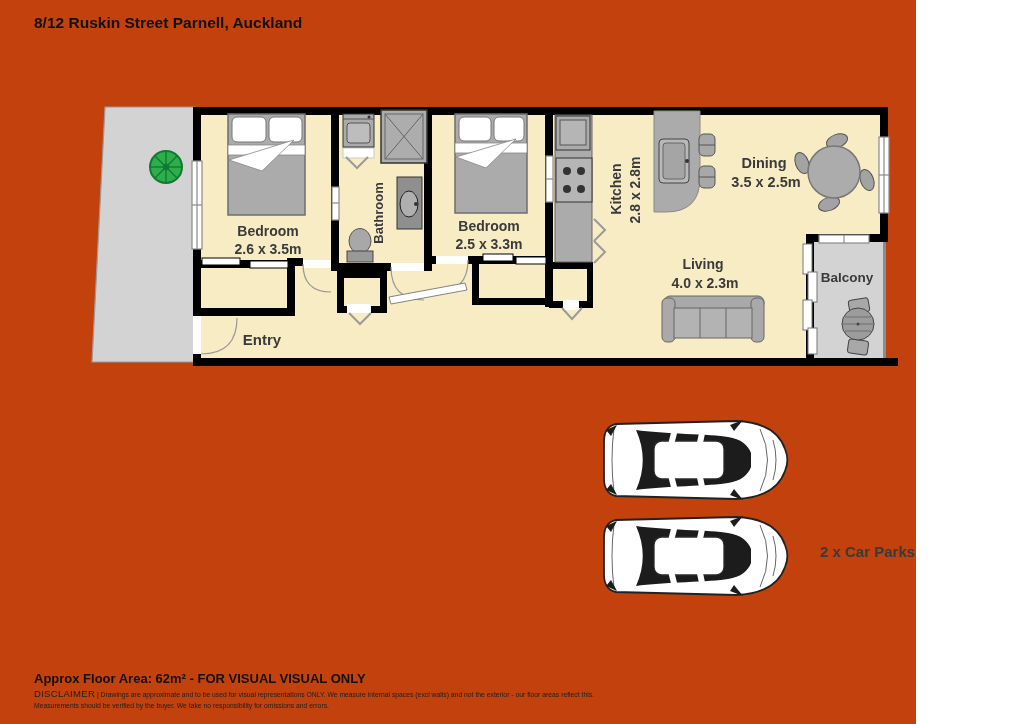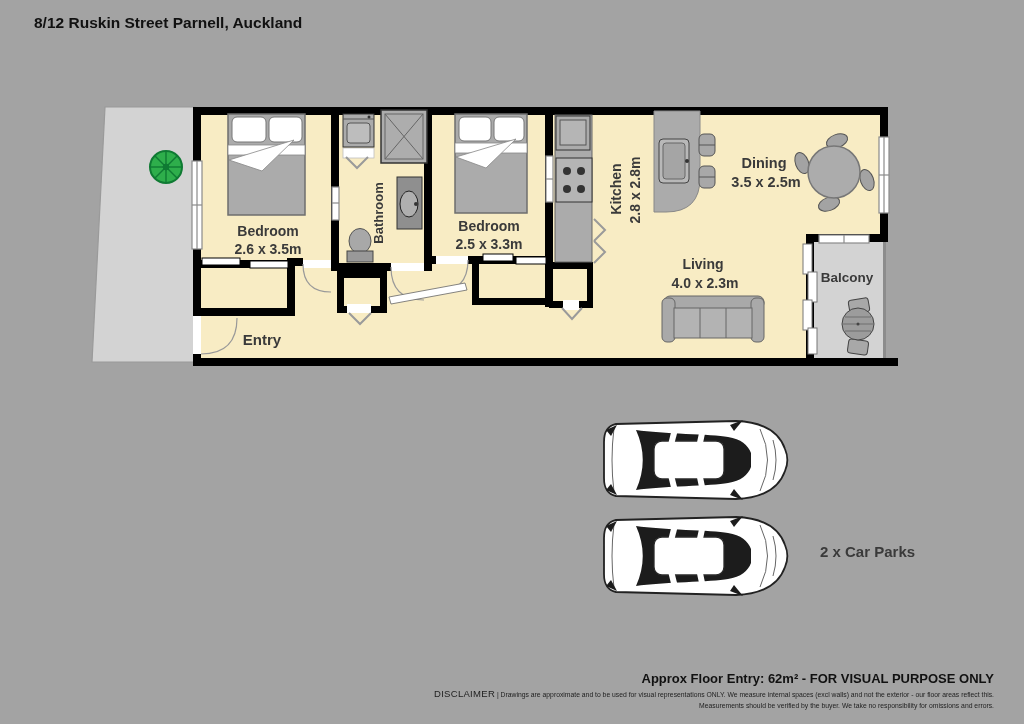--- a/index.html
+++ b/index.html
@@ -1,17 +1,17 @@
 <!DOCTYPE html>
 <html><head>
 <meta charset="utf-8">
 <style>
   html,body{margin:0;padding:0;background:#fff;}
-  .page{position:relative;width:1024px;height:724px;background:#a3a3a3;overflow:hidden;
-        font-family:"Liberation Sans",sans-serif;text-align:right;}
+  .page{position:relative;width:916px;height:724px;background:#c2410c;overflow:hidden;
+        font-family:"Liberation Sans",sans-serif;}
   .title{position:absolute;left:34px;top:14px;font-size:15.5px;font-weight:bold;color:#111;}
   .plan-svg{position:absolute;left:0;top:0;}
   .footer{position:absolute;left:34px;top:671px;width:960px;color:#111;}
   .footer .area{font-size:13px;font-weight:bold;color:#111;margin:0 0 3px 0;}
   .footer .disc{font-size:6.8px;color:#222;line-height:10px;}
   .footer .disc .dword{font-size:9.5px;letter-spacing:.3px;color:#222;}
   .footer .disc2{font-size:6.8px;color:#222;line-height:10px;margin-top:1px;}
   svg text{font-family:"Liberation Sans",sans-serif;font-weight:bold;fill:#3A3A3A;}
 </style>
 </head>
@@ -251,18 +251,18 @@
     </g>
 
     <g>
       <use href="#car-shape" x="600" y="420"></use>
       <use href="#car-shape" x="600" y="516"></use>
       <text x="820" y="557" font-size="15" text-anchor="start" fill="#222">2 x Car Parks</text>
     </g>
   </svg>
 
   <div class="footer">
-    <div class="area">Approx Floor Entry: 62m² - FOR VISUAL PURPOSE ONLY</div>
+    <div class="area">Approx Floor Area: 62m² - FOR VISUAL VISUAL ONLY</div>
     <div class="disc"><span class="dword">DISCLAIMER</span> <span>| Drawings are approximate and to be used for visual representations ONLY. We measure internal spaces (excl walls) and not the exterior - our floor areas reflect this.</span></div>
     <div class="disc2">Measurements should be verified by the buyer. We take no responsibility for omissions and errors.</div>
   </div>
 
 </div>
 
 </body></html>

